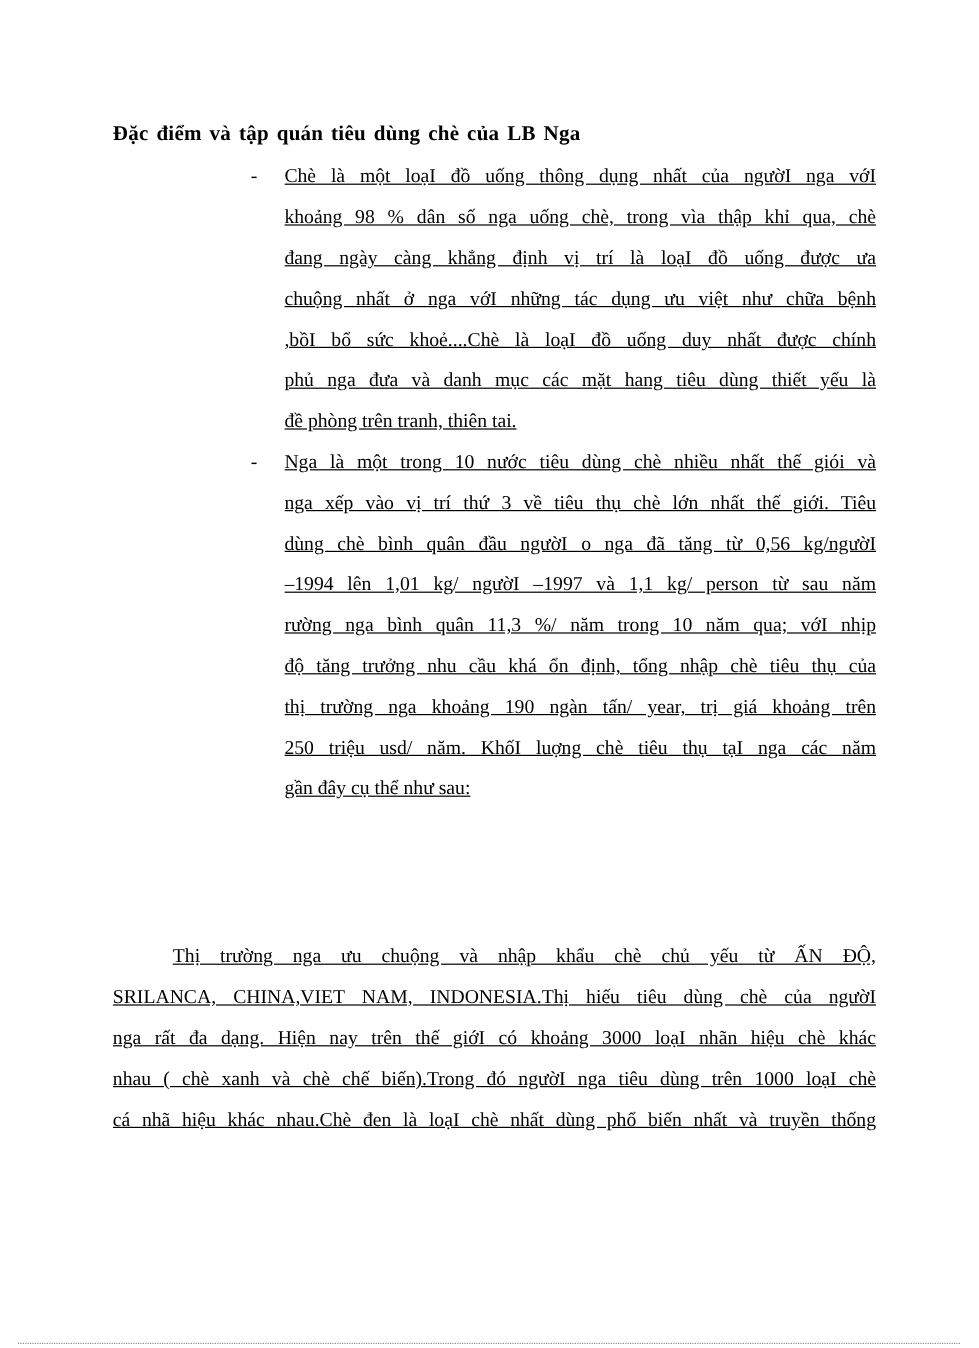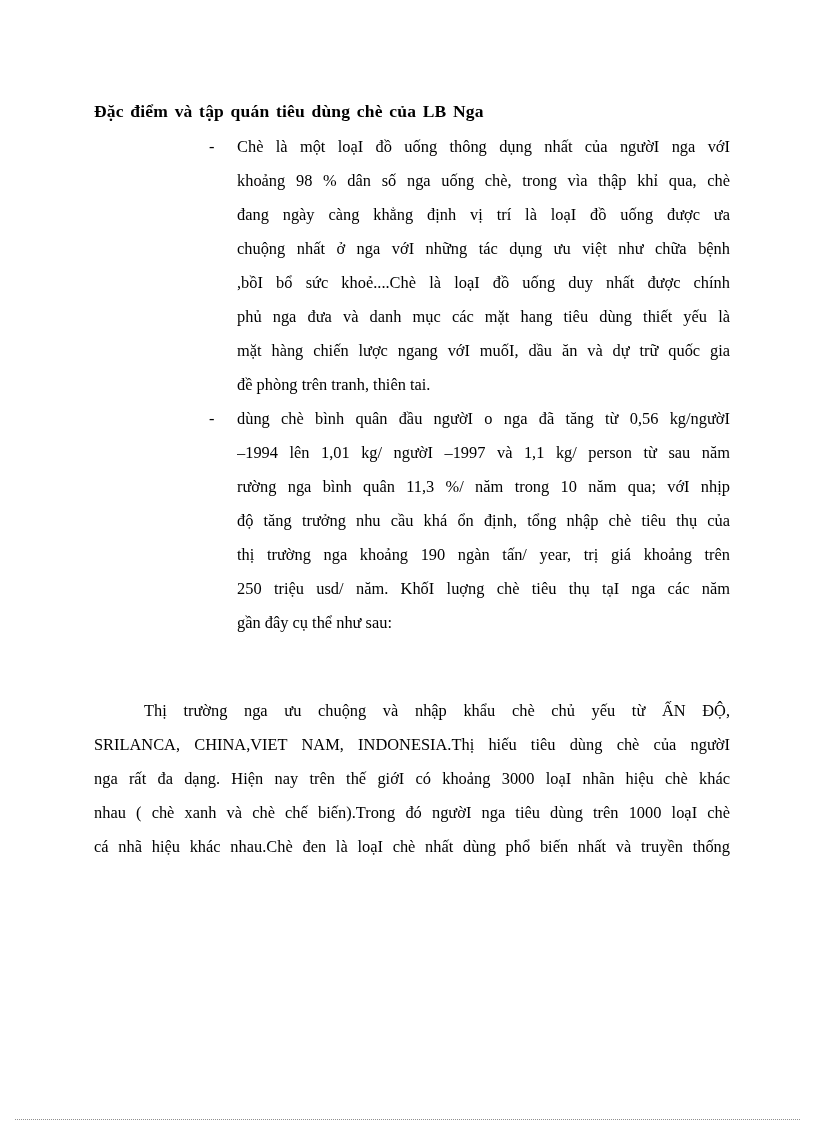--- a/index.html
+++ b/index.html
@@ -42,27 +42,28 @@
     top: 0;
     line-height: 34px;
     height: 34px;
   }
   .tline {
     line-height: 34px;
     height: 34px;
     overflow: hidden;
     text-align: justify;
     text-align-last: justify;
+    text-decoration: underline;
   }
   
   .list-item .tline:last-child {
     text-align-last: left;
   }
   .paragraph {
-    margin-top: 54px;
+    margin-top: 106px;
     width: 636px;
   }
   
   .paragraph .tline:first-child {
     text-indent: 50px;
   }
   .footer-divider {
     position: absolute;
     left: 15px;
     right: 16px;
@@ -82,28 +83,29 @@
 
     <div class="list-item">
       <span class="bullet-marker">-</span>
       <div class="item-lines">
           <div class="tline">Chè là một loạI  đồ uống thông dụng nhất của ngườI nga vớI</div>
           <div class="tline">khoảng 98 % dân số nga uống chè, trong vìa thập khỉ qua, chè</div>
           <div class="tline">đang ngày càng khẳng định vị trí là loạI đồ uống được ưa</div>
           <div class="tline">chuộng nhất ở nga vớI những tác dụng ưu việt như chữa bệnh</div>
           <div class="tline">,bồI bổ sức khoẻ....Chè là loạI đồ uống duy nhất được chính</div>
           <div class="tline">phủ nga đưa và danh mục các mặt hang tiêu dùng thiết yếu là</div>
-          <div class="tline">mặt hàng chiến lược ngang vớI muốI, dầu ăn và dự trữ quốc gia</div>
           <div class="tline">đề phòng trên tranh, thiên tai.</div>
         </div>
     </div>
 
     <div class="list-item">
       <span class="bullet-marker">-</span>
       <div class="item-lines">
+          <div class="tline">Nga là một trong 10 nước tiêu dùng chè nhiều nhất thế giói và</div>
+          <div class="tline">nga xếp vào vị trí thứ 3 về tiêu thụ chè lớn nhất thế giới.  Tiêu</div>
           <div class="tline">dùng chè bình quân đầu ngườI o nga đã tăng từ 0,56 kg/ngườI</div>
           <div class="tline">–1994 lên 1,01 kg/ ngườI –1997 và 1,1 kg/ person từ sau năm</div>
           <div class="tline">rường nga bình quân 11,3 %/ năm trong 10 năm qua; vớI nhịp</div>
           <div class="tline">độ tăng trưởng nhu cầu khá ổn định, tổng nhập chè tiêu thụ của</div>
           <div class="tline">thị trường nga khoảng 190 ngàn tấn/ year, trị giá khoảng trên</div>
           <div class="tline">250 triệu usd/ năm. KhốI luợng chè tiêu thụ tạI nga các năm</div>
           <div class="tline">gần đây cụ thể như sau:</div>
         </div>
     </div>
 

